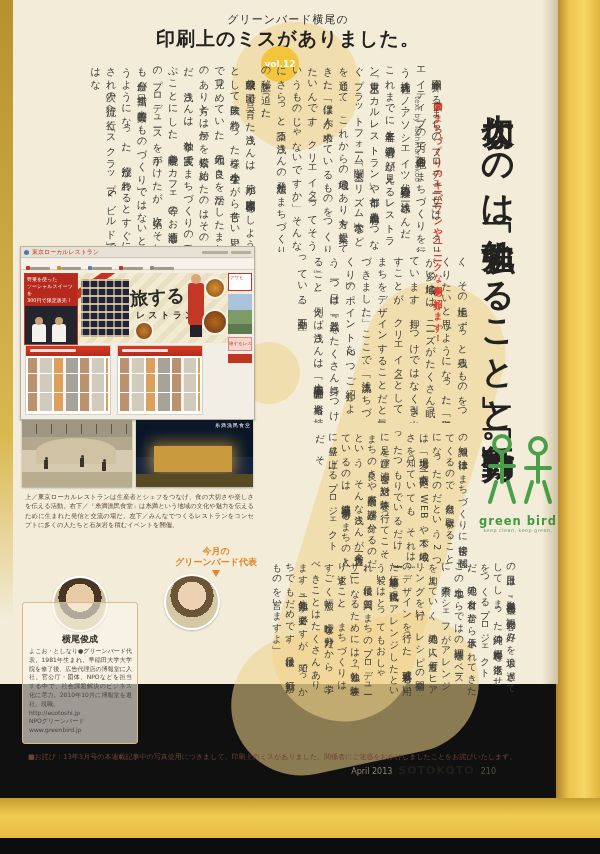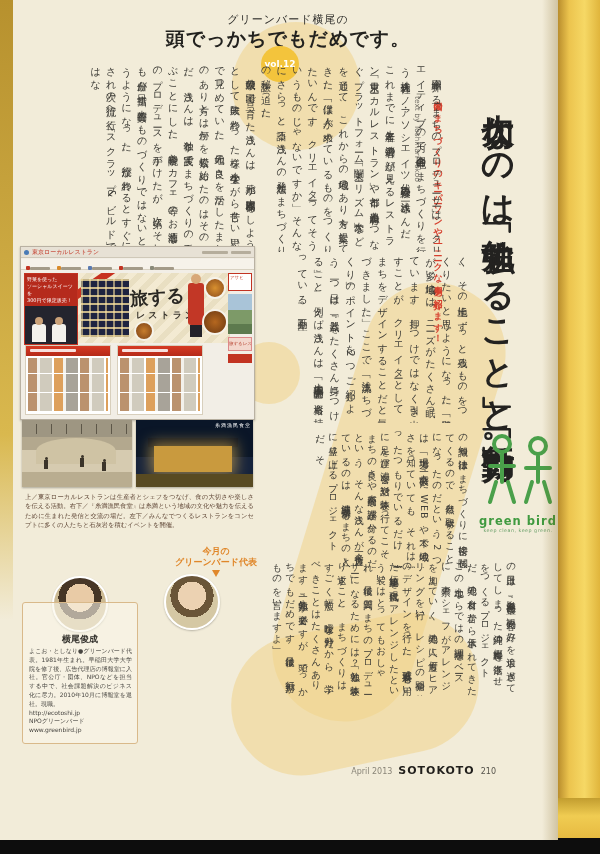--- a/index.html
+++ b/index.html
@@ -4,21 +4,21 @@
 <style>
   html,body{margin:0;padding:0;background:#101010;}
   #stage{position:relative;width:600px;height:854px;overflow:hidden;
          font-family:"DejaVu Sans",sans-serif;background:#101010;}
   
   .gold-right{position:absolute;right:0;top:0;width:44px;height:838px;
       background:linear-gradient(90deg,#b08427,#ecc44e 30%,#f6d865 65%,#e0b53c);}
   .gold-bottom{position:absolute;left:0;top:798px;width:600px;height:40px;
       background:linear-gradient(180deg,#c29d2f,#f0cc52 45%,#e6ba41);}
   .black-bar{position:absolute;left:0;top:838px;width:600px;height:16px;background:#0d0d0d;}
-  .page{position:absolute;left:0;top:0;width:558px;height:840px;background:#f2ecd9;}
+  .page{position:absolute;left:0;top:0;width:558px;height:684px;background:#f2ecd9;}
   .page::after{content:"";position:absolute;right:0;top:0;width:16px;height:100%;
       background:linear-gradient(90deg,rgba(0,0,0,0),rgba(120,90,20,.28));}
   .gutter-left{position:absolute;left:0;top:0;width:13px;height:620px;
       background:linear-gradient(180deg,#b7912e,#d9b84e 70%,rgba(217,184,78,0));}
   
   .blob{position:absolute;background:#f1d38a;opacity:.55;border-radius:50%;}
   
   .v{writing-mode:vertical-rl;text-orientation:mixed;}
   .band{position:absolute;overflow:hidden;font-size:10px;line-height:15.5px;
         letter-spacing:1px;color:#3c3b36;}
@@ -131,21 +131,21 @@
   <div class="black-bar"></div>
 
   <div class="page">
 
     <div class="blob" style="left:232px;top:22px;width:128px;height:128px;"></div>
     <div class="blob" style="left:318px;top:276px;width:142px;height:452px;border-radius:70px;transform:rotate(17deg);"></div>
     <div class="blob" style="left:238px;top:342px;width:62px;height:62px;"></div>
     <div class="blob" style="left:230px;top:624px;width:250px;height:140px;border-radius:90px;transform:rotate(-12deg);"></div>
 
     <div class="sup">グリーンバード横尾の</div>
-    <div class="ttl">頭でっかちでもだめです。</div>
+    <div class="ttl">印刷上のミスがありました。</div>
     <div class="volc">vol.12</div>
 
     <div class="headline v">大切なのは「勉強すること」と「行動力」。</div>
     <div class="lead v">全国のまちづくりのキーパーソンやユニークな事例を紹介します！</div>
     <div class="credit v">text by Toshinari Yokoo</div>
 
     <div class="band v" style="left:20px;top:60px;width:424px;height:192px;">
       <p>　今回紹介する「まちのプロデューサー」は、クリエイティブの力で全国各地のまちづくりを行う株式会社ナノ・アソシエイツ代表取締役の浅雄一さんだ。これまでに生産者と消費者の顔が見えるレストラン「東京ローカルレストラン」や都市と農山漁村をつなぐプラットフォーム「関東ツーリズム大学」などを通じて、これからの地域のあり方を提案してきた。「僕は人々が求めているものをつくりたいんです。クリエイターってそういうものじゃないですか」。そんな風にさらっと語る浅さんの発想法とまちづくりの秘訣を迫った。</p>
       <p>　茨城県の田舎で育った浅さんは、地元が大規模開発をしようとして失敗に終わった様を小学生ながら苦々しい思いで見つめていた。地元の良さを活かしたまちのあり方とは何かを模索し始めたのはその頃だ。浅さんは、独学と実践でまちづくりの手法を学ぶことにした。美容院やカフェ等のお洒落な空間のプロデュースを手がけたが、次第にそれも自分が目指す「本質的なものづくり」ではないと思うようになった。流行が終わるとすぐに壊され次の流行へ行く「スクラップ&amp;ビルド」ではな</p>
     </div>
@@ -248,20 +248,21 @@
     <div class="card c1">
       <div class="pname">横尾俊成</div>
       <div class="bio">
         <span>よこお・としなり●グリーンバード代表。1981年生まれ。早稲田大学大学院を修了後、広告代理店の博報堂に入社。官公庁・団体、NPOなどを担当する中で、社会課題解決のビジネス化に尽力。2010年10月に博報堂を退社。現職。</span>
         <div class="lnk">http://ecotoshi.jp</div>
         <div class="lnk">NPOグリーンバード</div>
         <div class="lnk">www.greenbird.jp</div>
       </div>
     </div>
 
+    <div class="apology">■お詫び：13年3月号の本連載記事中の写真使用につきまして、印刷上のミスがありました。関係者にご迷惑をおかけしましたことをお詫びいたします。</div>
     <div class="pgfoot">
       <span class="d">April 2013</span>
       <span class="m">SOTOKOTO</span>
       <span class="n">210</span>
     </div>
 
   </div>
 
   <div class="gutter-left"></div>
 </div>

